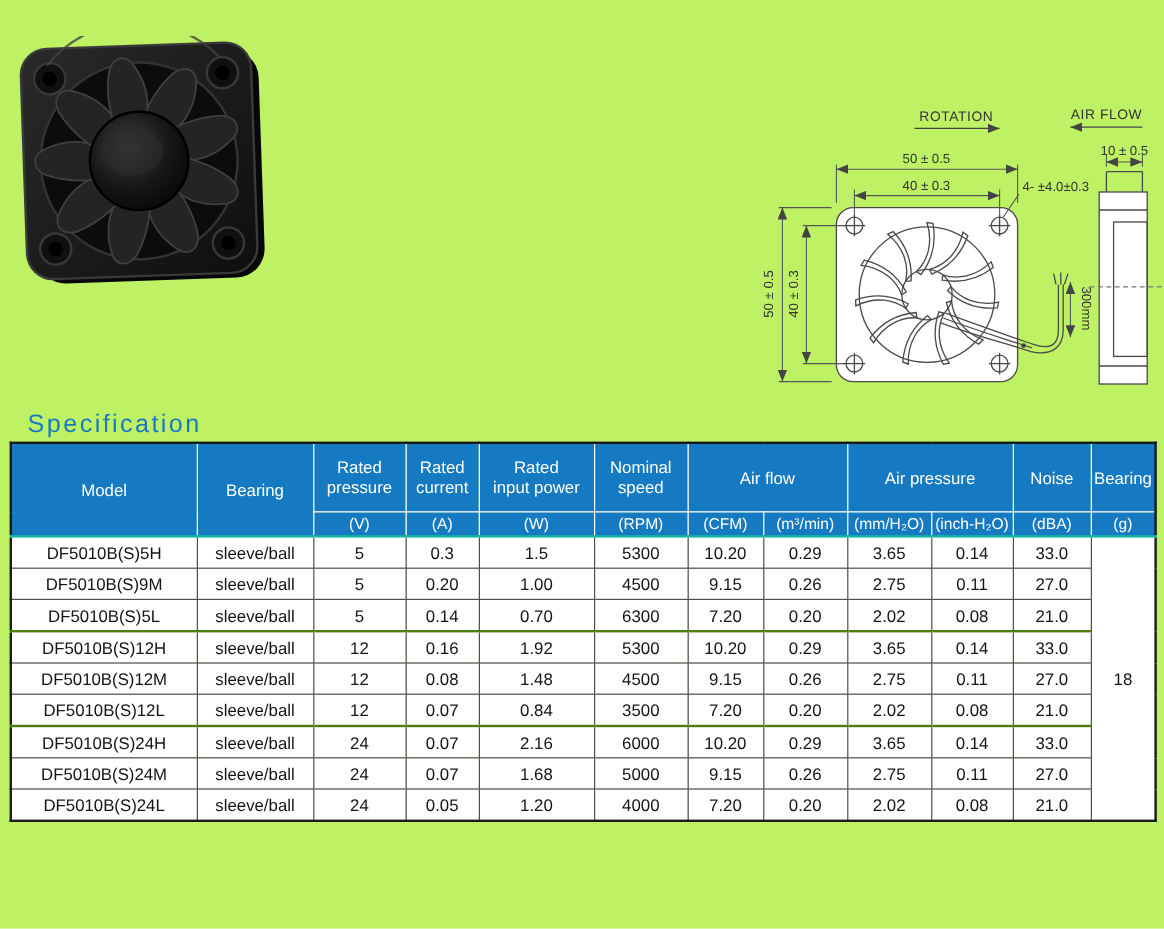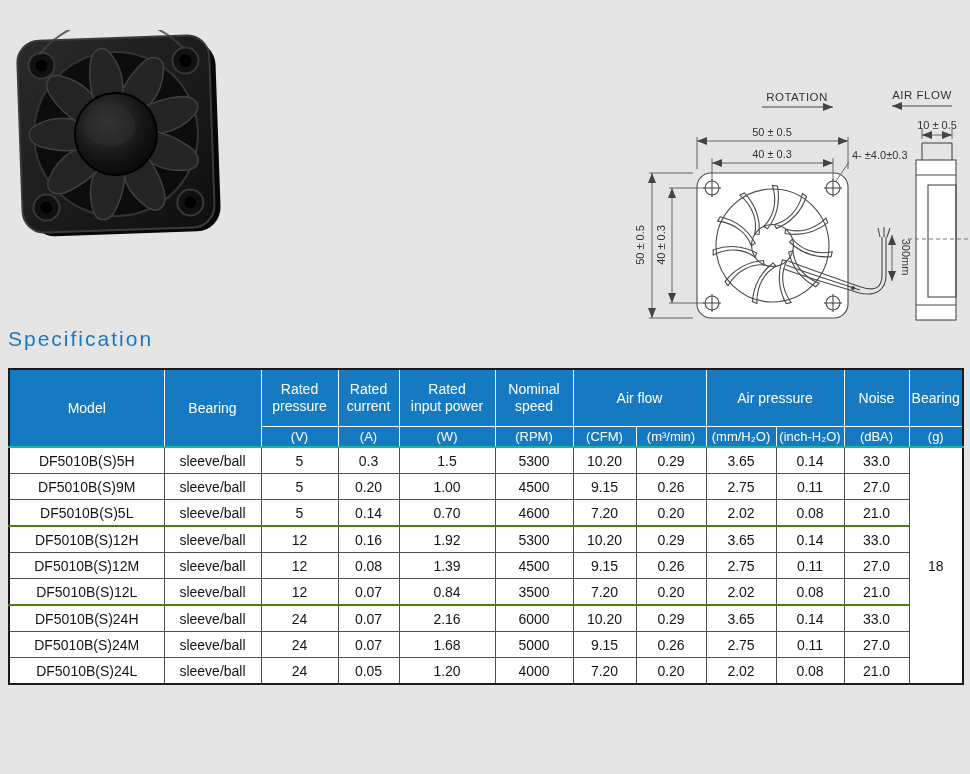--- a/index.html
+++ b/index.html
@@ -1,28 +1,28 @@
 <!DOCTYPE html>
 <html><head>
 <meta charset="utf-8">
 <style>
   html,body{margin:0;padding:0;background:#fff;}
-  .page{position:relative;width:970px;height:774px;background:#e5e5e5;overflow:hidden;
+  .page{position:relative;width:970px;height:774px;background:#bef264;overflow:hidden;
         font-family:"Liberation Sans",sans-serif;}
 
   
   .photo-wrap{position:absolute;left:6px;top:30px;width:224px;height:218px;}
 
   
   .drawing-wrap{position:absolute;left:630px;top:85px;width:340px;height:240px;}
   .drawing-wrap text{fill:#333;font-family:"Liberation Sans",sans-serif;font-size:11px;}
   .drawing-wrap text.lbl{font-size:11.5px;letter-spacing:.5px;}
 
   
-  .heading{position:absolute;left:8px;top:327px;margin:0;font-size:21px;line-height:24px;
+  .heading{position:absolute;left:8px;top:327px;margin:15px;font-size:21px;line-height:24px;
            font-weight:normal;color:#1878c2;letter-spacing:2px;}
 
   
   table.spec{position:absolute;left:8px;top:368px;width:954px;border-collapse:collapse;
              table-layout:fixed;border:2px solid #1a1a1a;}
   table.spec thead th{background:#157ac1;color:#ffffff;font-weight:normal;font-size:14px;
              border:1px solid #fdfdfd;padding:0;text-align:center;vertical-align:middle;}
   table.spec thead tr.groups th{height:56px;line-height:17px;}
   table.spec thead tr.units th{height:19px;font-size:13px;line-height:13px;}
   table.spec tbody td{background:#ffffff;color:#141414;font-size:14px;text-align:center;
@@ -259,21 +259,21 @@
           <td>2.75</td>
           <td>0.11</td>
           <td>27.0</td>
         </tr>
         <tr>
           <td>DF5010B(S)5L</td>
           <td>sleeve/ball</td>
           <td>5</td>
           <td>0.14</td>
           <td>0.70</td>
-          <td>4600</td>
+          <td>6300</td>
           <td>7.20</td>
           <td>0.20</td>
           <td>2.02</td>
           <td>0.08</td>
           <td>21.0</td>
         </tr>
         <tr class="group-start">
           <td>DF5010B(S)12H</td>
           <td>sleeve/ball</td>
           <td>12</td>
@@ -284,21 +284,21 @@
           <td>0.29</td>
           <td>3.65</td>
           <td>0.14</td>
           <td>33.0</td>
         </tr>
         <tr>
           <td>DF5010B(S)12M</td>
           <td>sleeve/ball</td>
           <td>12</td>
           <td>0.08</td>
-          <td>1.39</td>
+          <td>1.48</td>
           <td>4500</td>
           <td>9.15</td>
           <td>0.26</td>
           <td>2.75</td>
           <td>0.11</td>
           <td>27.0</td>
         </tr>
         <tr>
           <td>DF5010B(S)12L</td>
           <td>sleeve/ball</td>

